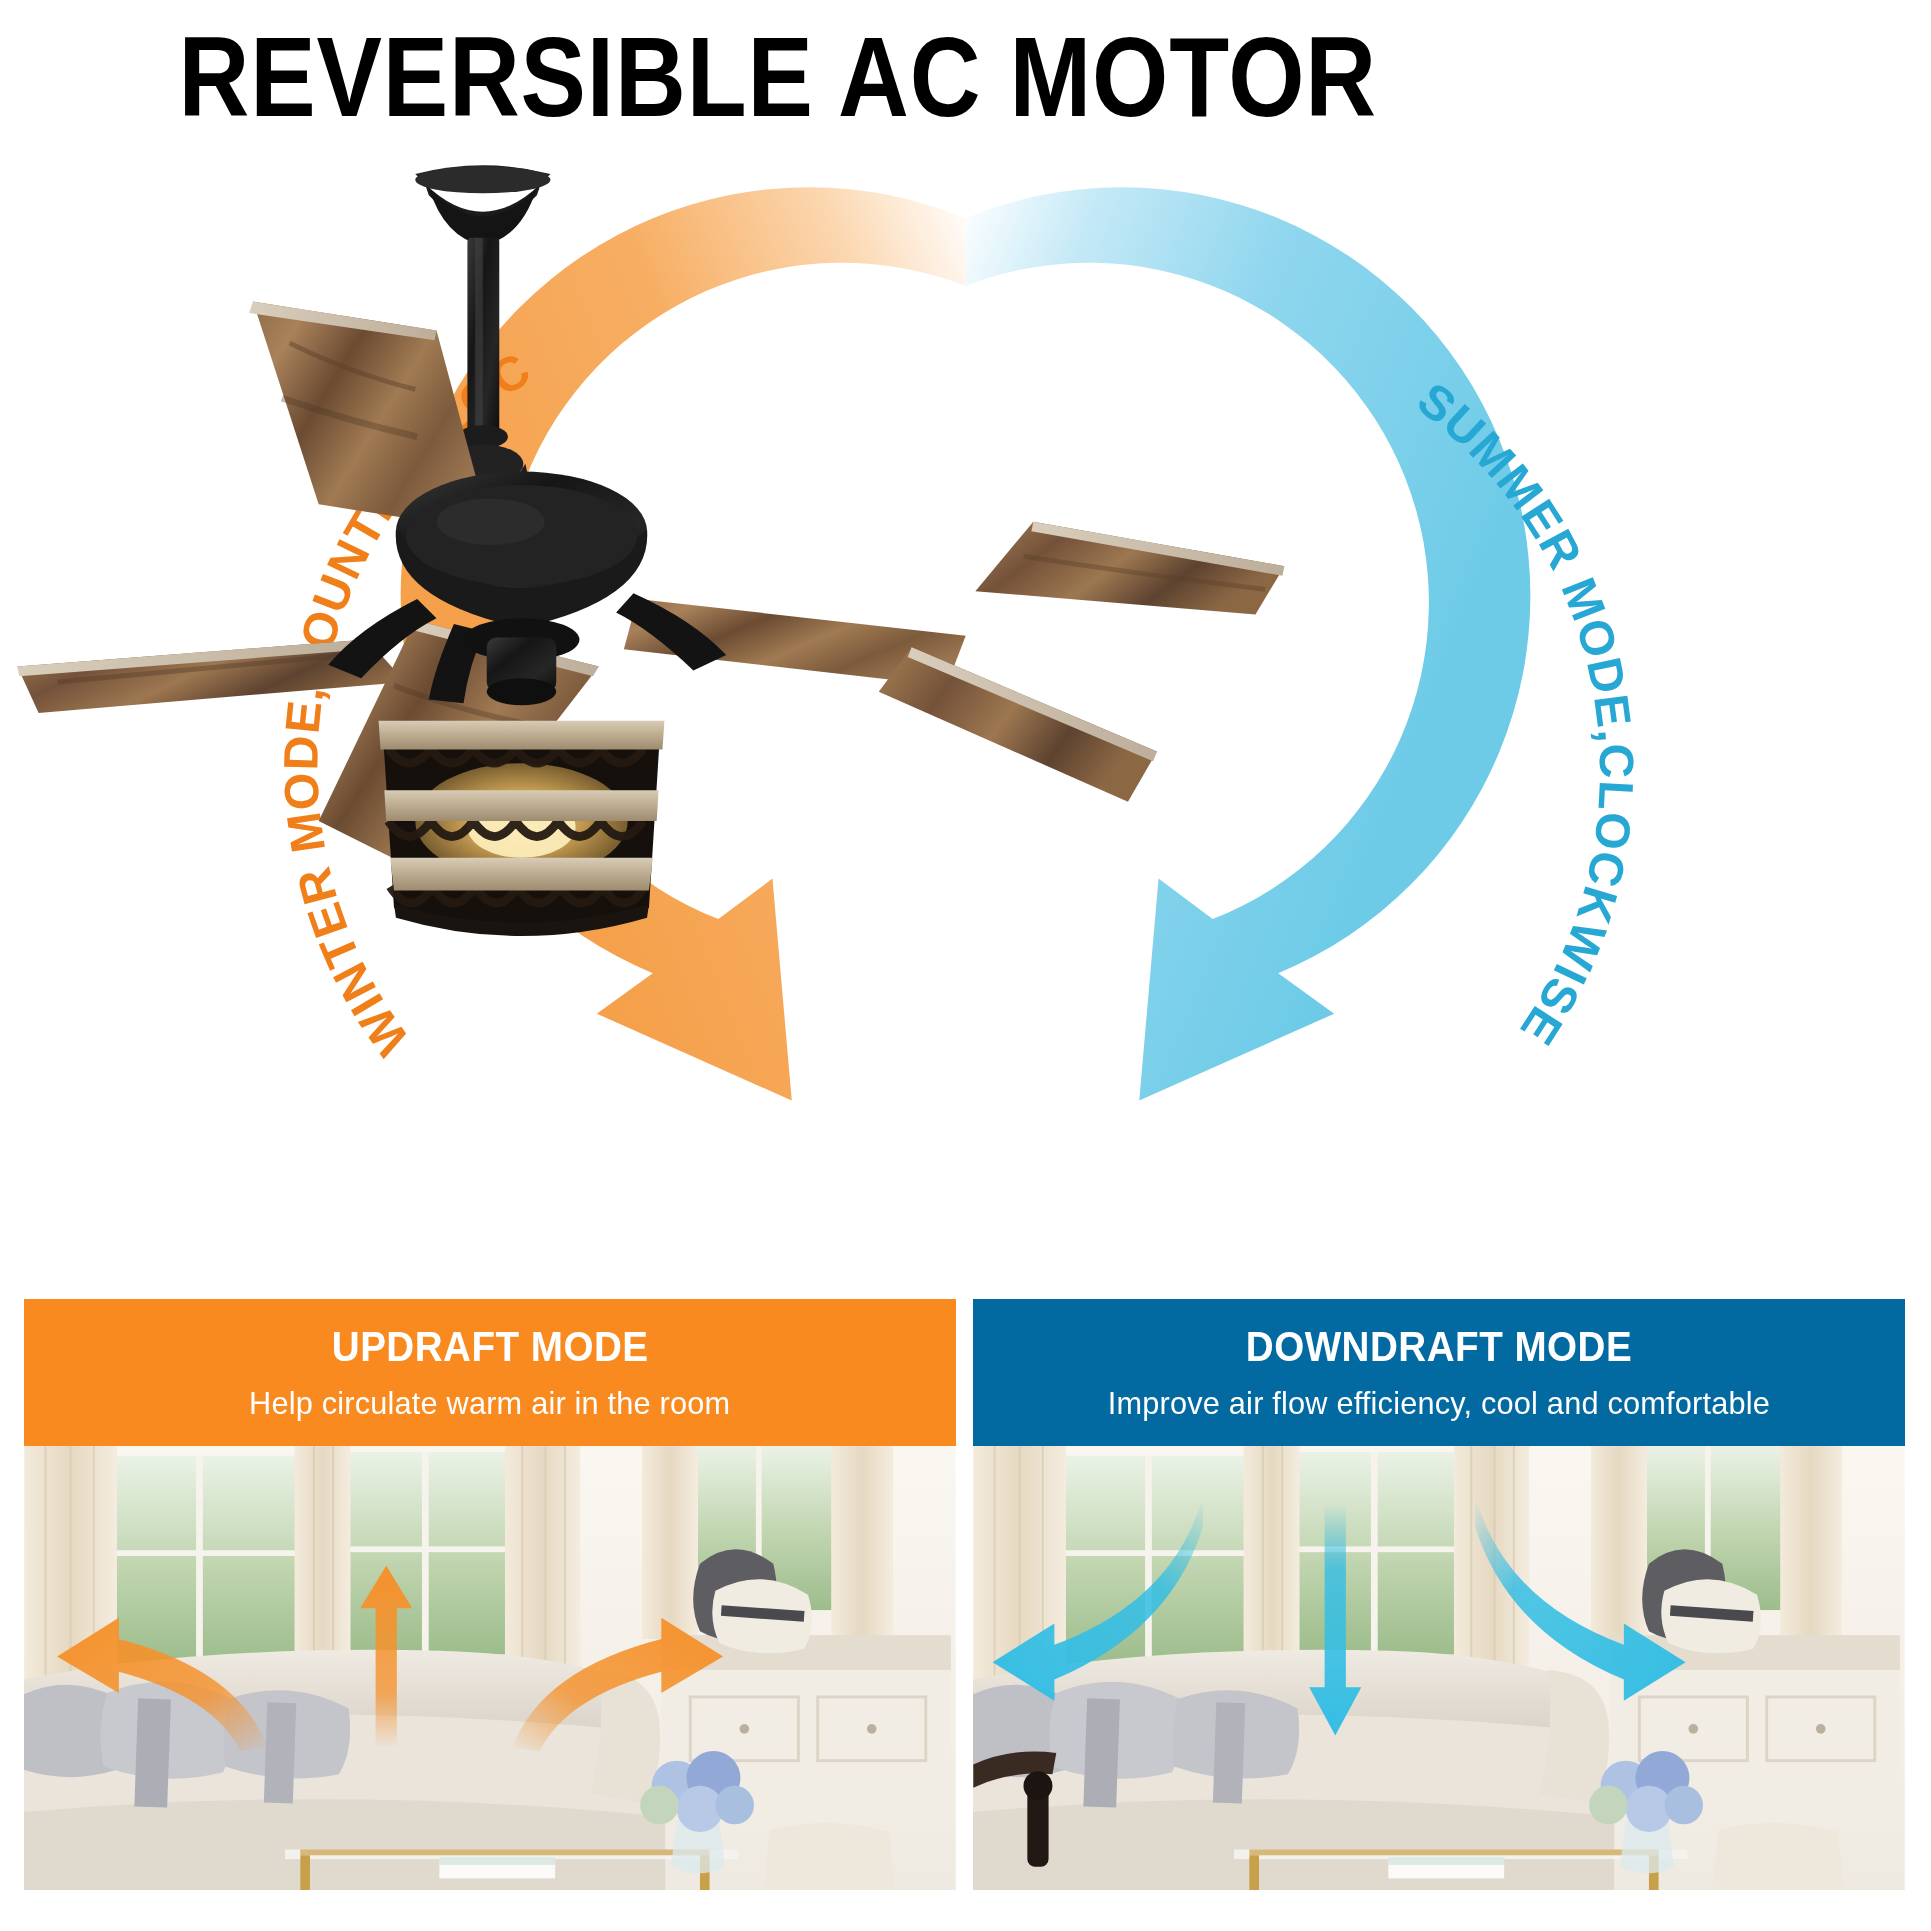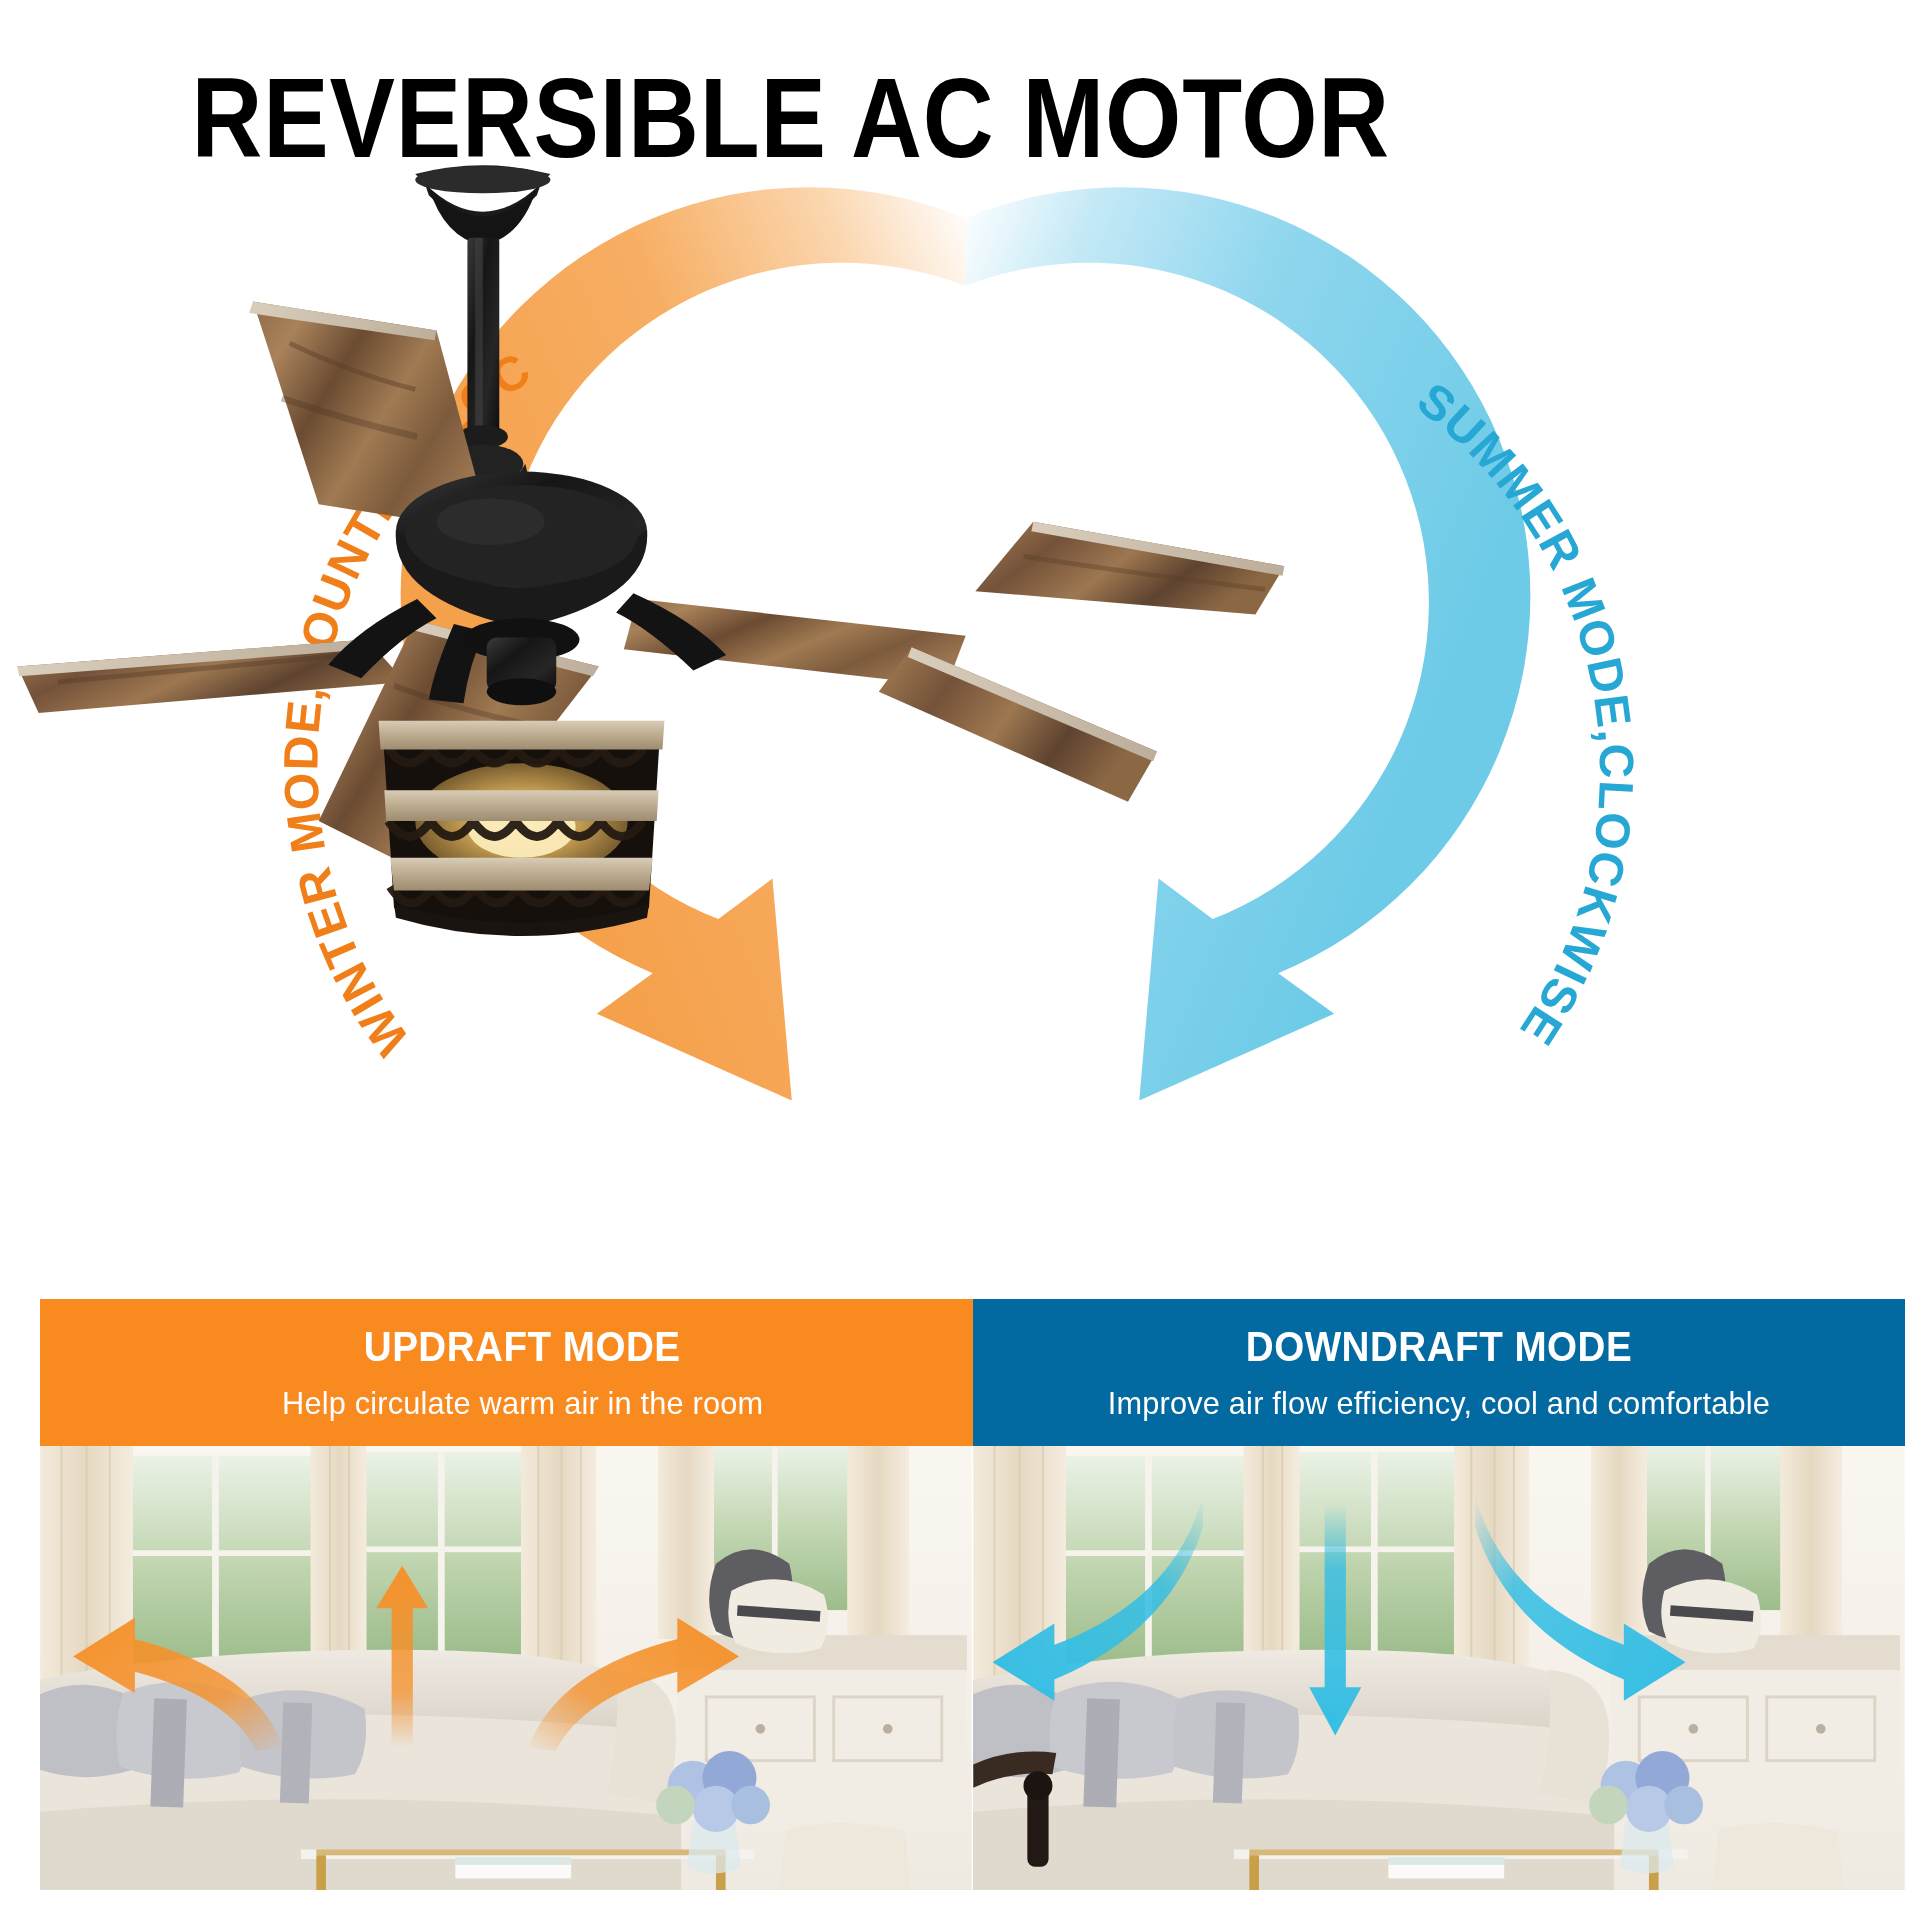--- a/index.html
+++ b/index.html
@@ -5,23 +5,22 @@
   html,body{margin:0;padding:0;}
   body{
     width:1931px;height:1931px;
     background:#ffffff;
     font-family:"Liberation Sans", sans-serif;
     overflow:hidden;position:relative;
   }
 
   
   #title-bar{
-    position:absolute;left:15px;top:17.4px;width:1551px;
+    position:absolute;left:2px;top:17.4px;width:1551px;
     text-align:center;
-    margin-top:41px;
   }
   #page-title{
     display:inline-block;
     font-family:"Liberation Sans", sans-serif;
     font-weight:bold;
     font-size:114px;
     letter-spacing:1px;
     color:#000000;
     transform:scaleX(0.86);
     transform-origin:center;
@@ -38,21 +37,21 @@
   #fan{
     position:absolute;left:290px;top:116px;width:1352px;height:850px;
     pointer-events:none;
   }
 
   
   .panel{
     position:absolute;top:1299px;width:932px;height:591px;
     overflow:hidden;
   }
-  #panel-updraft{left:40px;padding-left:33px;}
+  #panel-updraft{left:24px;}
   #panel-downdraft{left:973px;}
 
   .panel-header{
     position:absolute;left:0;top:0;width:100%;height:147px;
     box-sizing:border-box;
     display:flex;flex-direction:column;
     align-items:center;justify-content:center;
     color:#ffffff;
   }
   #header-updraft{background:#F98A20;}

